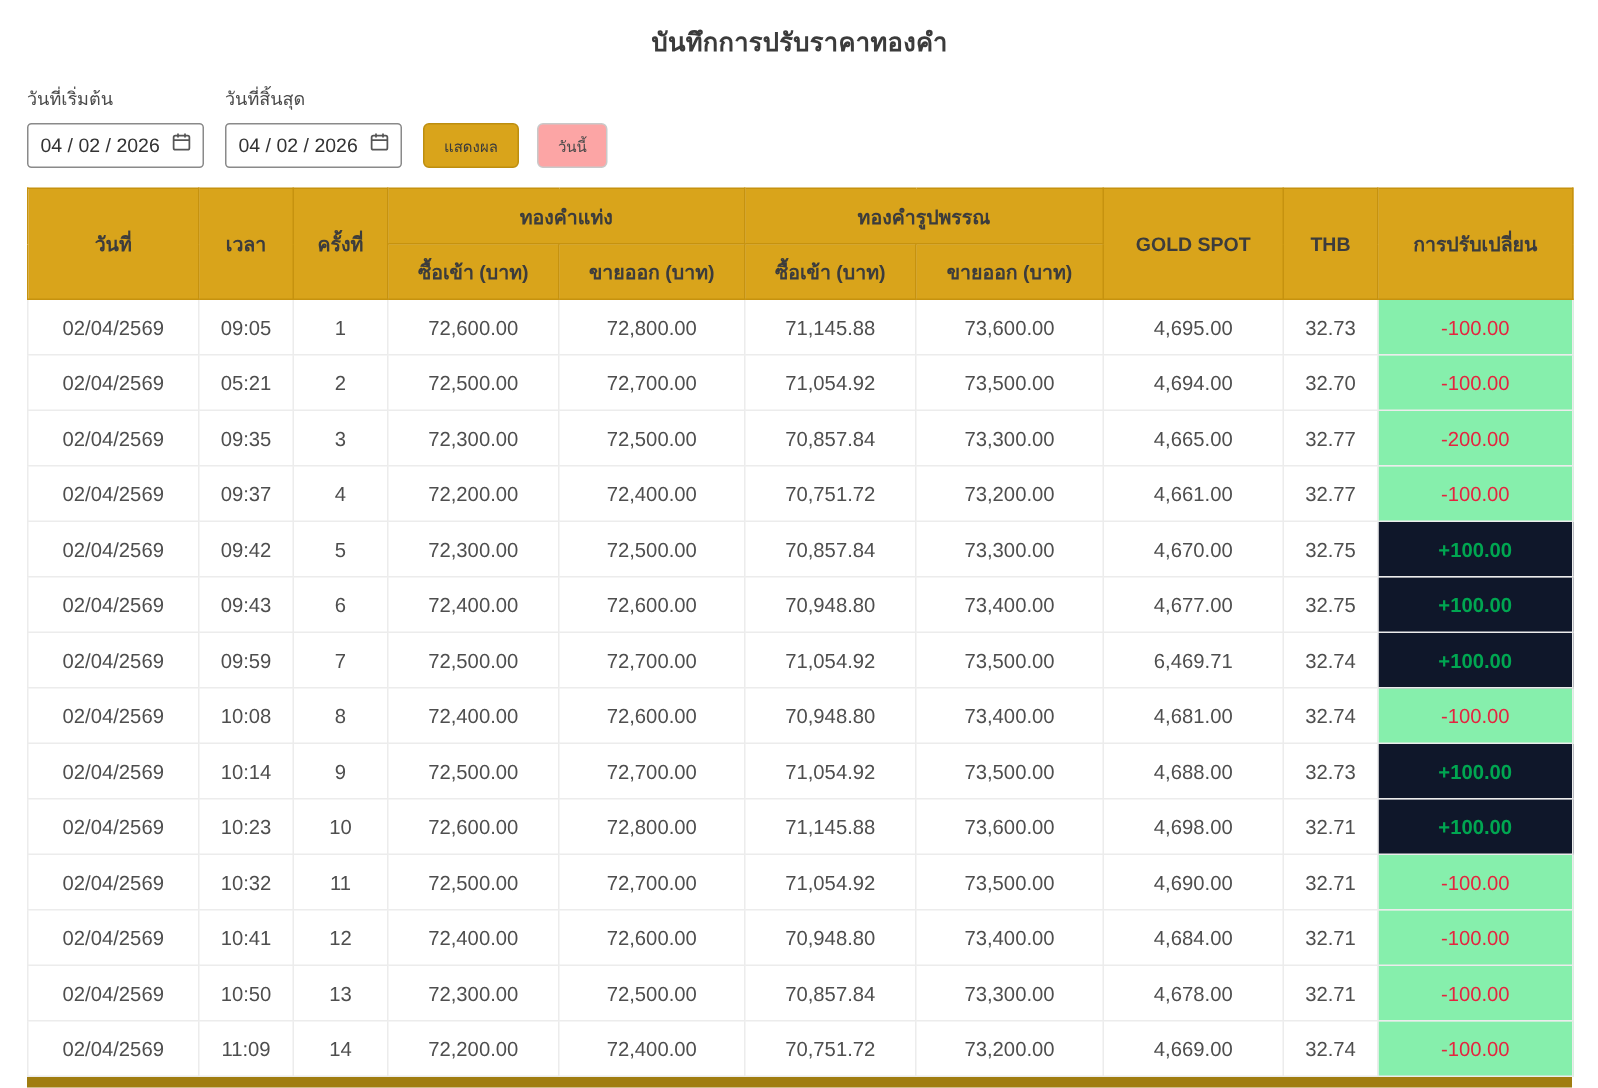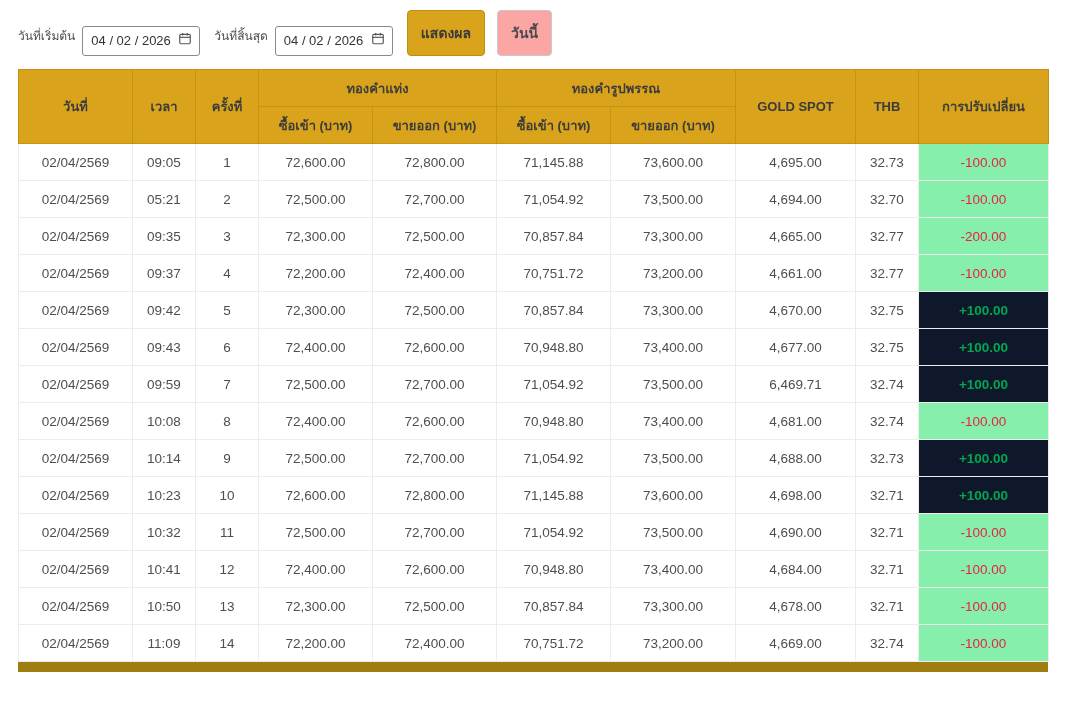--- a/index.html
+++ b/index.html
@@ -4,47 +4,48 @@
 <style>
   * { margin:0; padding:0; box-sizing:border-box; }
   html,body { width:1065px; height:725px; overflow:hidden; background:#ffffff;
               font-family:"Liberation Sans", sans-serif; }
   .page { padding:10px 17px 0 18px; }
 
   .page-title { text-align:center; font-size:17px; font-weight:700; color:#3b3b3b;
                 padding:4px 0 15px 0; letter-spacing:.2px; }
 
   .filters { display:flex; align-items:flex-end; gap:12px; margin-bottom:13px; }
-  .filter-group { display:flex; gap:7px; margin-right:2px; }
+  .filter-group { display:flex; flex-direction:column; gap:7px; margin-right:2px; }
   .filter-label { font-size:12px; color:#4a4a4a; }
   .date-input { width:118px; height:30px; border:1px solid #8a8a8a; border-radius:3px;
                 display:flex; align-items:center; justify-content:space-between;
                 padding:0 7px 2px 8px; font-size:13px; color:#333; background:#fff; cursor:pointer; }
   .date-input svg { flex:0 0 auto; }
 
-  .btn { height:46px; border-radius:4px; font-size:14px; padding:0 13px; cursor:pointer;
-         font-family:inherit;font-weight:bold; }
+  .btn { height:30px; border-radius:4px; font-size:10px; padding:0 13px; cursor:pointer;
+         font-family:inherit; }
   .btn-gold { background:#D9A41B; border:1px solid #bd8e0f; color:#3b3b3b; }
   .btn-plain { background:#fca5a5; border:1px solid #c9c9c9; color:#4a4a4a; }
 
   table { border-collapse:collapse; table-layout:fixed; width:1030px; }
   thead th { background:#D9A41B; color:#3c3c3c; font-size:13px; font-weight:700;
              height:37px; border:1px solid #c6920f; text-align:center; }
   tbody td { height:37px; text-align:center; font-size:13.5px; color:#4e4e4e;
              border:1px solid #ececec; background:#fff; white-space:nowrap; }
   td.change.negative { background:#86efac; color:#E5243F; }
   td.change.positive { background:#0f172a; color:#00A651;font-weight:bold; }
 
   .partial-bar { width:1030px; height:10px; background:#a07d10; margin-top:0; }
 </style>
 </head>
 <body>
 
 <div class="page">
 
+  <div class="page-title">บันทึกการปรับราคาทองคำ</div>
 
   <div class="filters">
 
     <div class="filter-group">
       <span class="filter-label">วันที่เริ่มต้น</span>
       <div class="date-input">
         <span>04 / 02 / 2026</span>
         <span>
           <svg width="14" height="15" viewBox="0 0 24 24" fill="none" stroke="#555" stroke-width="2">
             <rect x="3" y="5" width="18" height="16" rx="2"></rect>

